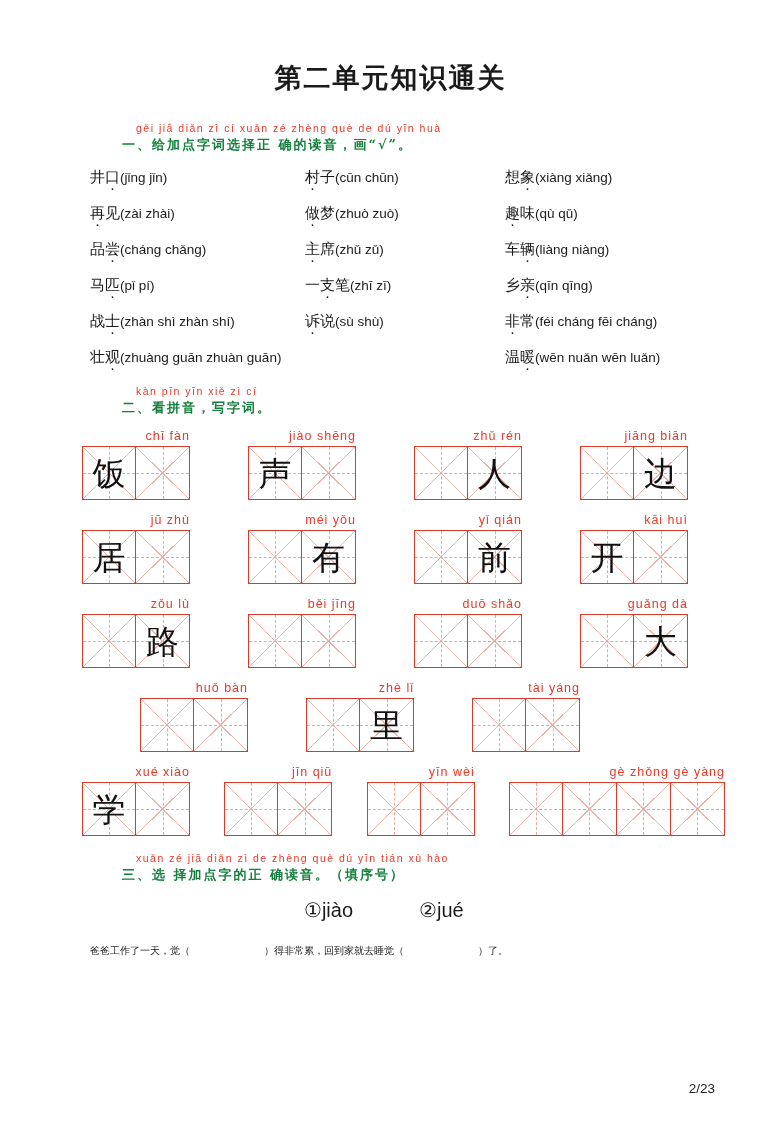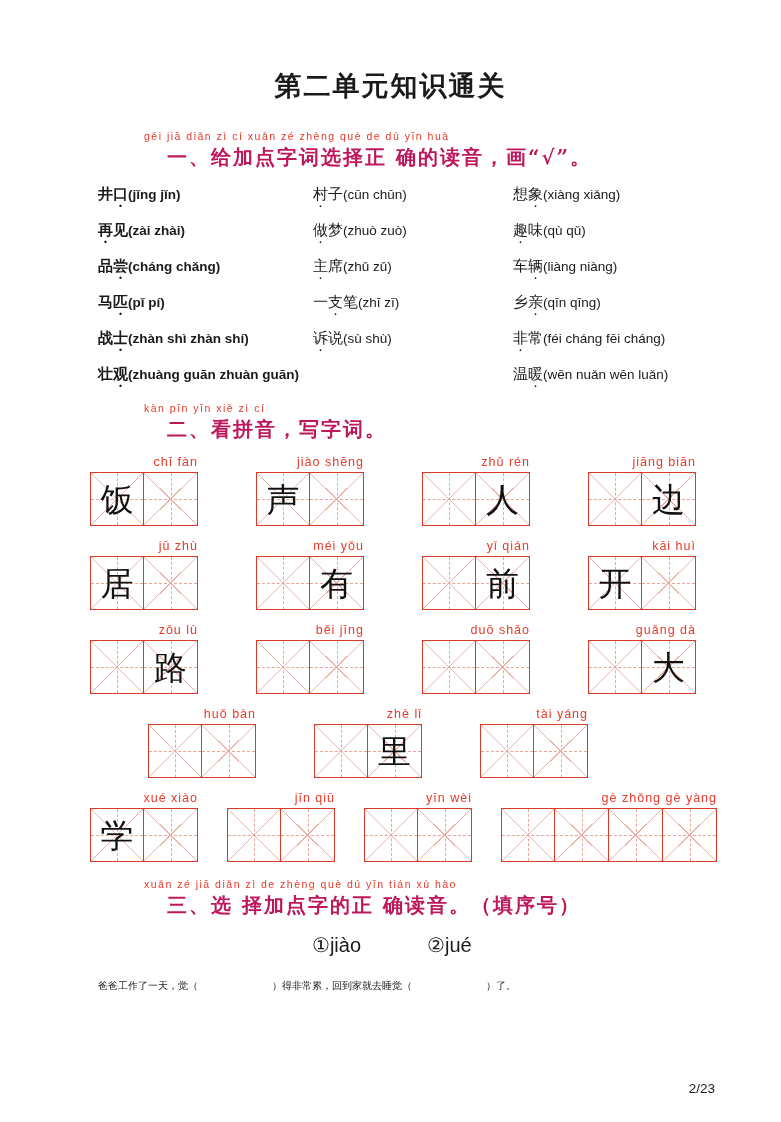--- a/index.html
+++ b/index.html
@@ -6,21 +6,21 @@
   body{
     width:781px;height:1122px;
     background:#ffffff;
     font-family:"Liberation Serif", serif;
     color:#1a1a1a;
     position:relative;
     overflow:hidden;
   }
   .page{
     position:absolute;inset:0;
-    padding:12px;
+    padding:4px;
   }
   .page-title{
     text-align:center;
     font-size:27px;
     font-weight:bold;
     letter-spacing:2px;
     margin-top:56px;
     font-family:"DejaVu Serif", serif;
   }
 
@@ -32,46 +32,45 @@
   .sec-pinyin{
     color:#e8392a;
     font-size:10.5px;
     font-family:"Liberation Sans", sans-serif;
     letter-spacing:1.5px;
     margin-left:14px;
     margin-bottom:2px;
     white-space:nowrap;
   }
   .sec-title{
-    color:#be185d;
-    font-size:20px;
+    color:#15803d;
+    font-size:13px;
     font-weight:bold;
     letter-spacing:2px;
     white-space:nowrap;
     font-family:"DejaVu Serif", serif;
-    margin-left:37px;
   }
 
   
   .s1{
     margin-top:14px;
     padding-left:86px;
     padding-right:40px;
   }
   .s1-row{
     display:flex;
     align-items:baseline;
     margin-bottom:17px;
     font-size:15px;
   }
   .s1-cell{
     white-space:nowrap;
     position:relative;
   }
-  .c1{width:215px;font-weight:bold;}
+  .c1{width:215px;}
   .c2{width:200px;}
   .c3{width:auto;}
   .dotted{position:relative;}
   .dotted::after{
     content:"·";
     position:absolute;
     left:50%;
     transform:translateX(-50%);
     bottom:-12px;
     font-size:15px;

